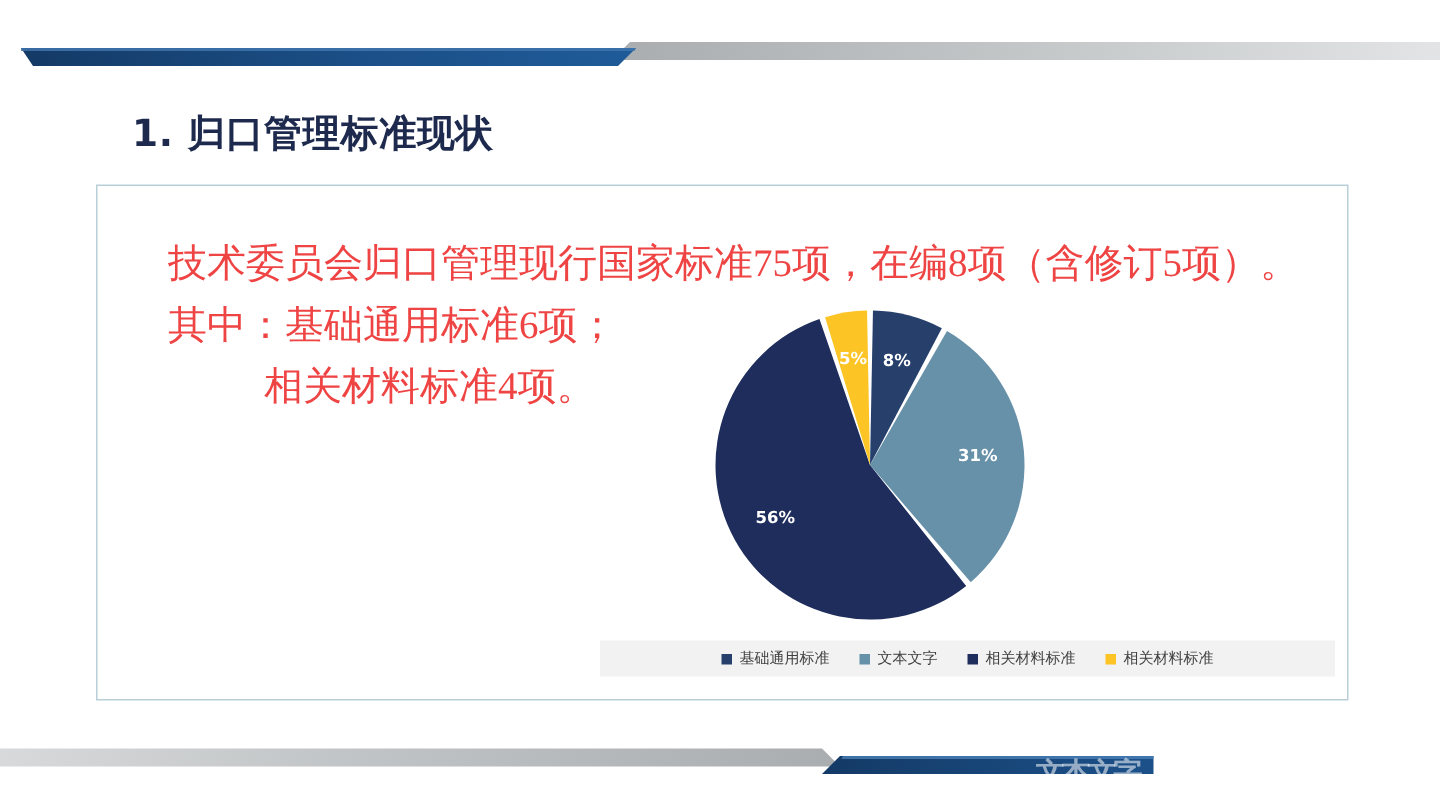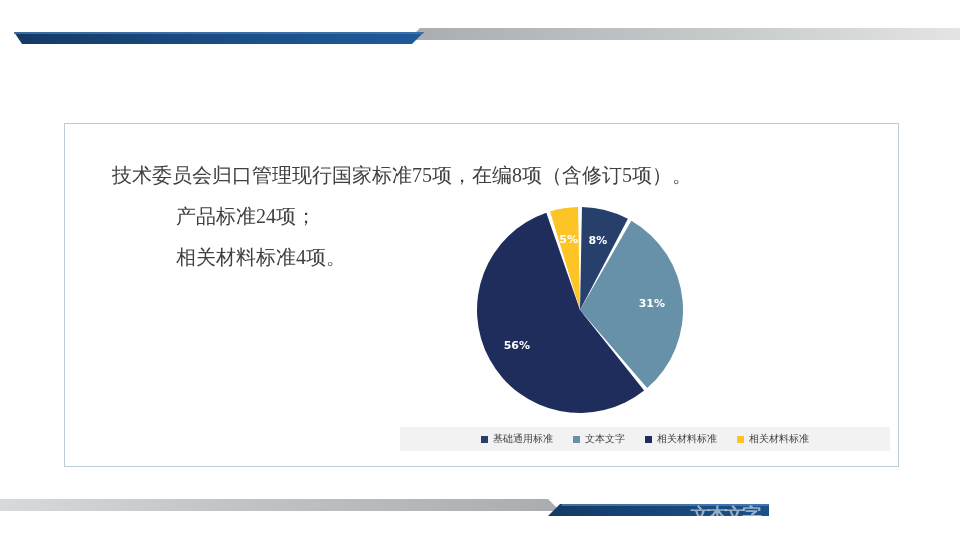--- a/index.html
+++ b/index.html
@@ -60,22 +60,22 @@
     box-sizing: border-box;
     background: #ffffff;
   }
 
   
   .body-text {
     position: absolute;
     left: 112px;
     top: 155px;
     width: 440px;
-    color: #404040;
-    font-size: 20px;
+    color: #ef4444;
+    font-size: 26px;
     line-height: 41px;
   }
   .body-text .line {
     white-space: nowrap;
   }
   .body-text .indent {
     padding-left: 64px;
   }
 
   
@@ -165,26 +165,27 @@
           <stop offset="60%" stop-color="#c9cccd"></stop>
           <stop offset="100%" stop-color="#e2e4e5"></stop>
         </linearGradient>
       </defs>
       <polygon points="420,28 960,28 960,40 408,40" fill="url(#gGrayTop)"></polygon>
       <polygon points="14,32 424,32 412,44 22,44" fill="url(#gNavyTop)"></polygon>
       <polygon points="14,32 424,32 423,34 14,34" fill="#3f74ad" opacity="0.85"></polygon>
     </svg>
   </div>
 
+  <div class="slide-title">1. 归口管理标准现状</div>
 
   <div class="content-box"></div>
 
   <div class="body-text">
     <div class="line">技术委员会归口管理现行国家标准75项，在编8项（含修订5项）。</div>
-    <div class="line indent">产品标准24项；</div>
+    <div class="line">其中：基础通用标准6项；</div>
     <div class="line indent">相关材料标准4项。</div>
   </div>
 
   <div class="chart-area">
 
     <div class="pie-wrap">
       <svg class="pie-svg" width="210" height="210" viewBox="0 0 210 210">
         <g id="pie-slices">
             <path d="M 105 105 L 106.98 2.02 A 103 103 0 0 1 152.88 13.80 Z" fill="#26406b"></path>
             <path d="M 105 105 L 156.34 15.71 A 103 103 0 0 1 172.17 183.09 Z" fill="#6790a9"></path>

